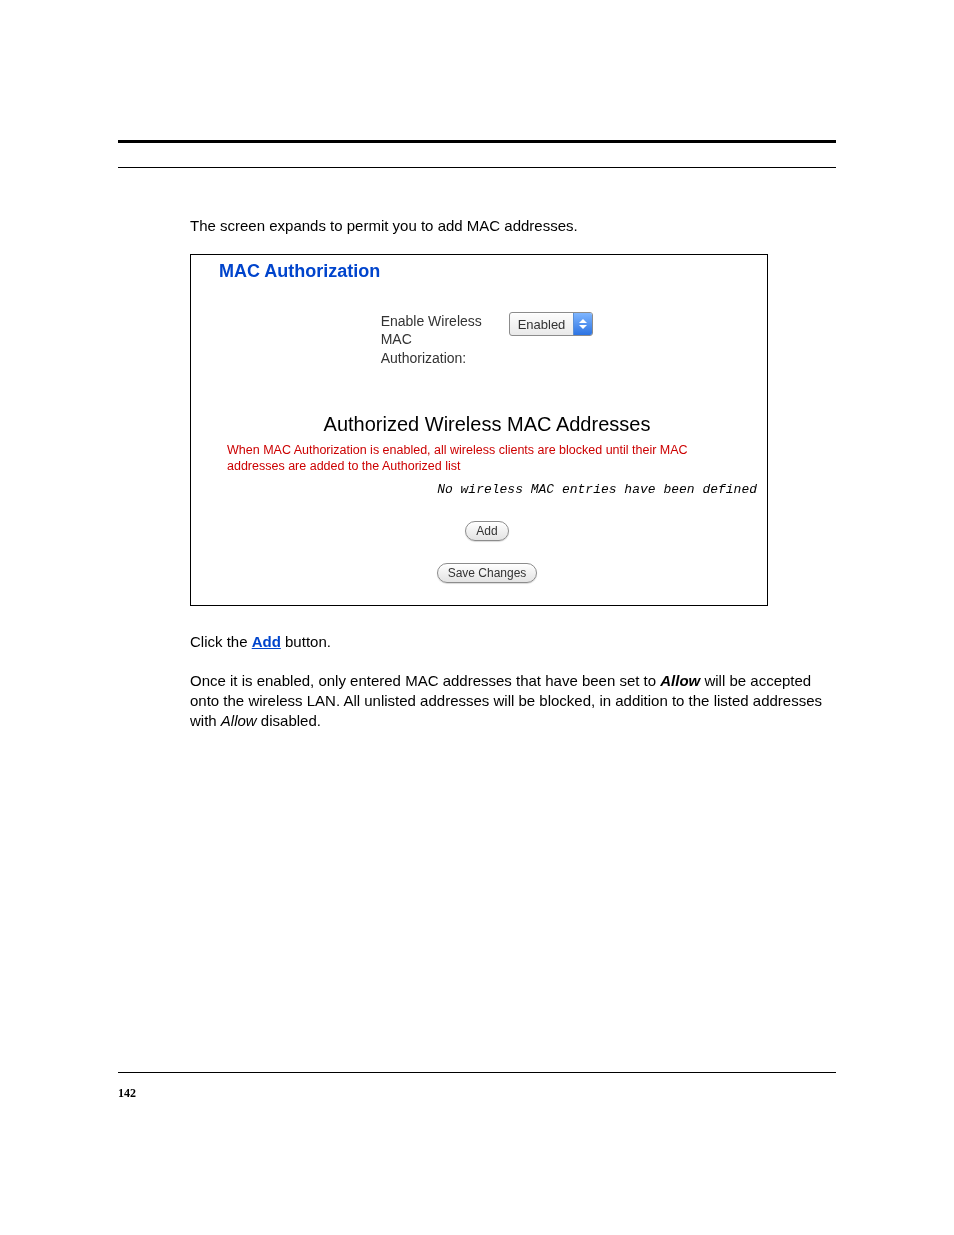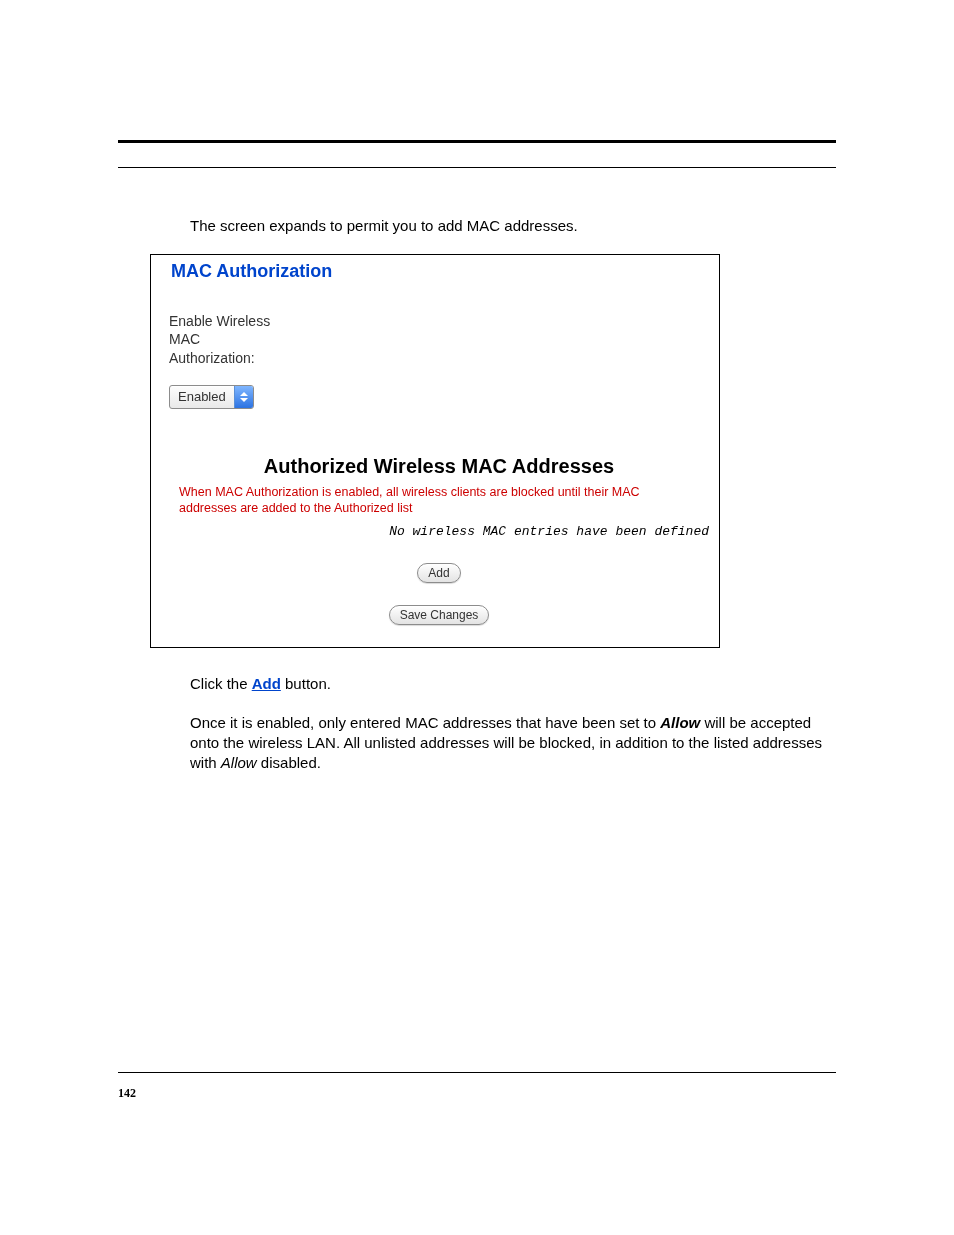--- a/index.html
+++ b/index.html
@@ -32,41 +32,40 @@
     margin: 0;
   }
   .body-text {
     font-size: 15px;
     line-height: 1.35;
     margin-left: 72px;
     margin-right: 10px;
     margin-bottom: 18px;
   }
   .panel {
-    margin-left: 32px;
+    margin-left: 72px;
     width: 540px;
     border: 1px solid #000;
     background: #fff;
-    padding: 6px 10px 16px 18px;
+    padding: 6px 10px 16px 26px;
     margin-bottom: 26px;
   }
   .panel-title {
     font-family: Verdana, Arial, sans-serif;
     font-size: 18px;
     font-weight: bold;
     color: #0044cc;
     margin: 0 0 30px 2px;
   }
   .form-row {
     display: flex;
     justify-content: center;
     align-items: flex-start;
     gap: 18px;
     margin-bottom: 46px;
-    flex-direction: column;
   }
   .form-label {
     font-family: Verdana, Arial, sans-serif;
     font-size: 14px;
     color: #333;
     text-align: left;
     width: 110px;
     line-height: 1.3;
   }
   .aqua-select {
@@ -100,21 +99,21 @@
   .aqua-select .tri-down {
     width: 0; height: 0;
     border-left: 4px solid transparent;
     border-right: 4px solid transparent;
   }
   .aqua-select .tri-up   { border-bottom: 4px solid #fff; margin-bottom: 2px; }
   .aqua-select .tri-down { border-top: 4px solid #fff; }
   .section-heading {
     font-family: Verdana, Arial, sans-serif;
     font-size: 20px;
-    font-weight: bold;
+    font-weight: normal;
     text-align: center;
     margin: 0 0 6px 0;
   }
   .warning {
     font-family: Verdana, Arial, sans-serif;
     font-size: 12.5px;
     color: #cc0000;
     margin: 0 10px 8px 10px;
     line-height: 1.3;
   }

